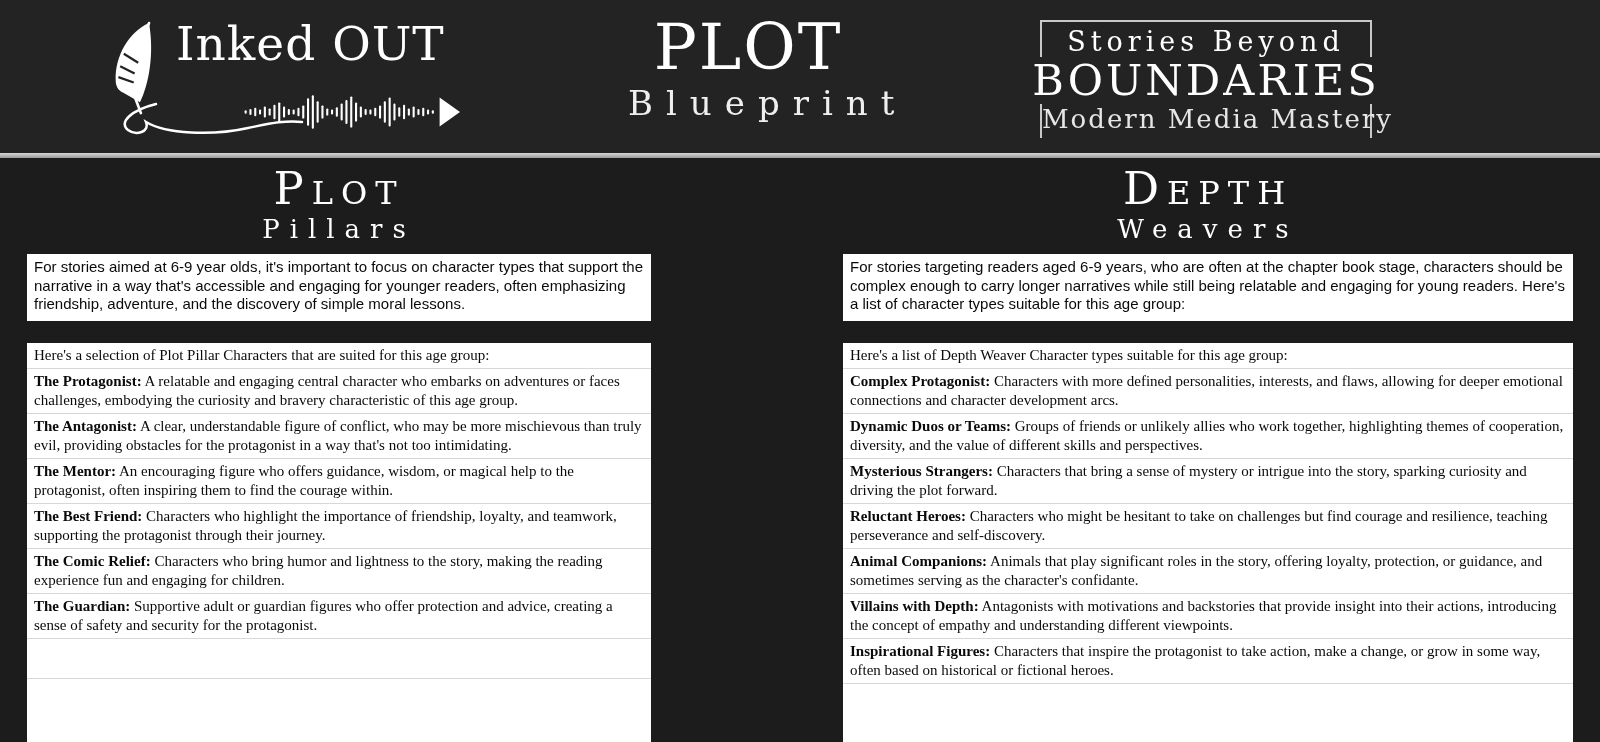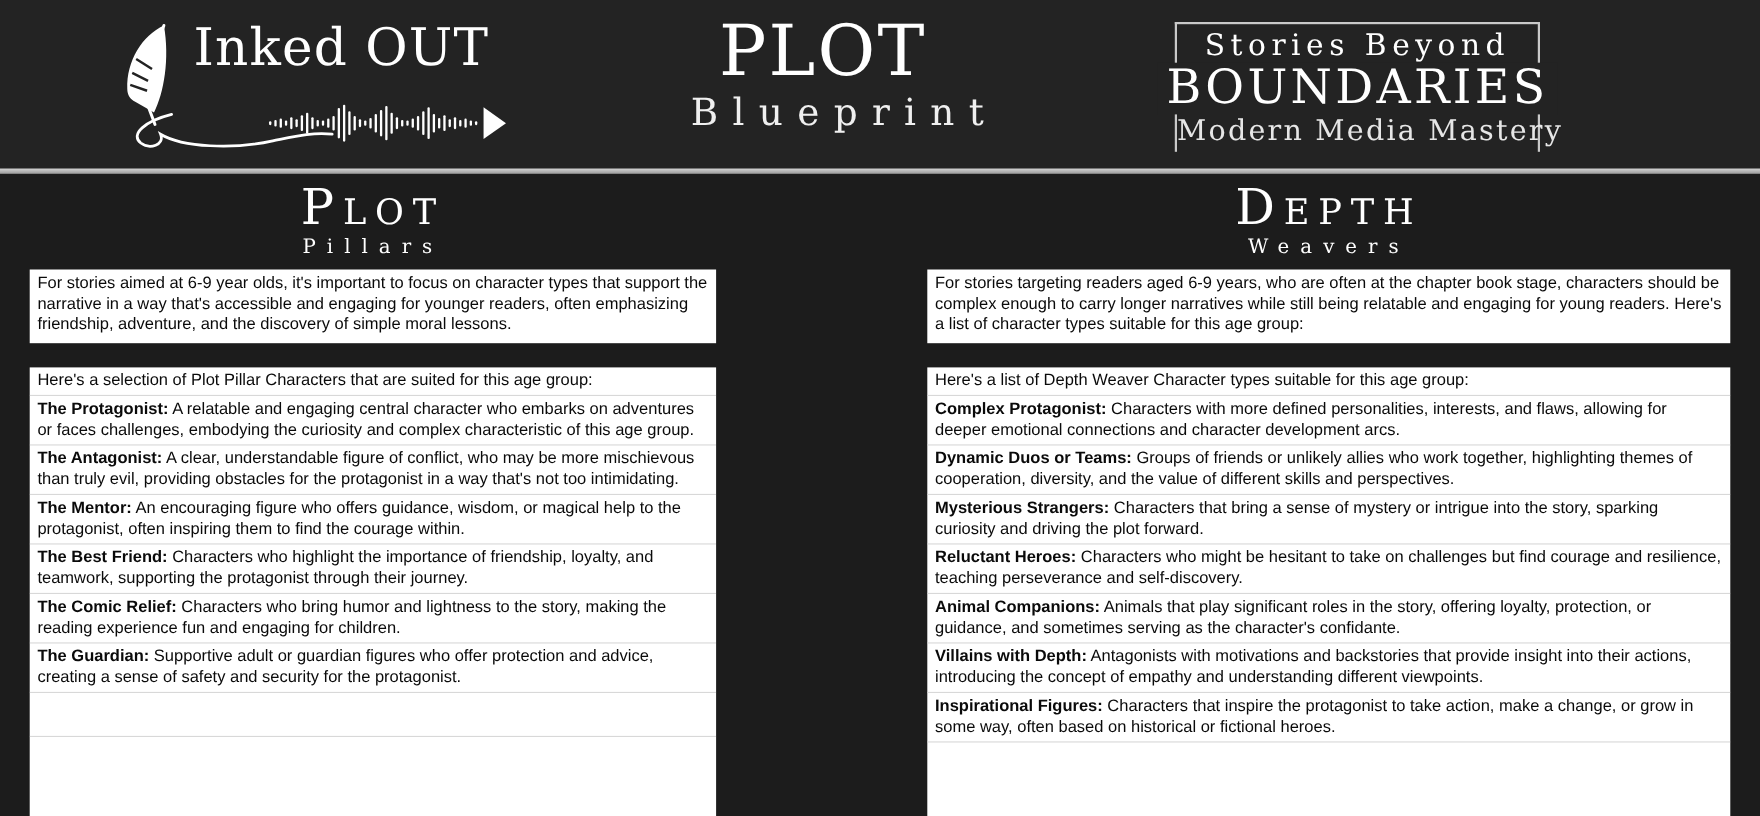--- a/index.html
+++ b/index.html
@@ -24,21 +24,21 @@
   .flourish { position:absolute; left:14px; top:76px; }
   .waveform { position:absolute; left:144px; top:78px; }
 
   
   .logo-plot { left:628px; top:14px; width:240px; text-align:center; font-family:"DejaVu Serif", serif; }
   .plot-main { font-size:64px; line-height:1.05; letter-spacing:2px; }
   .plot-sub { font-size:34px; letter-spacing:13px; color:#efefef; margin-top:2px; white-space:nowrap; }
 
   
   .logo-boundaries {
-    left:1068px; top:20px; width:332px; text-align:center;
+    left:1040px; top:20px; width:332px; text-align:center;
     font-family:"DejaVu Serif", serif;
     border-top:2px solid #c9c9c9; border-left:2px solid #c9c9c9; border-right:2px solid #c9c9c9;
     padding:4px 0 2px;
   }
   .sb-line1 { font-size:27px; letter-spacing:5px; white-space:nowrap; }
   .sb-line2 {
     position:relative; font-size:43px; letter-spacing:3px; line-height:1.1;
     margin:0 -18px; background:#232323; white-space:nowrap;
   }
   .sb-line3 { font-size:26px; letter-spacing:2px; color:#e6e6e6; white-space:nowrap; padding-bottom:2px; }
@@ -60,26 +60,26 @@
   .columns { flex:1; min-height:0; display:flex; margin:6px 27px 0; gap:192px; }
   .col { display:flex; flex-direction:column; min-height:0; }
   .col-left  { width:624px; flex:0 0 624px; }
   .col-right { width:730px; flex:0 0 730px;align-items:center; }
 
   .col-heading { text-align:center; color:#fff; margin:2px 0 10px; }
   .h-main {
     font-family:"DejaVu Serif", serif; font-variant:small-caps;
     font-size:45px; line-height:1; letter-spacing:8px;
   }
-  .h-sub { font-family:"DejaVu Serif", serif; font-size:18px; letter-spacing:10px; margin-top:3px; }
+  .h-sub { font-family:"DejaVu Serif", serif; font-size:26px; letter-spacing:10px; margin-top:3px; }
 
   .card { background:#fff; color:#0a0a0a; font-size:15px; line-height:18.5px; }
   .card-intro { padding:4px 7px 7px; margin-bottom:22px; min-height:59px; }
   .card-list { flex:1; min-height:0; display:flex; flex-direction:column; overflow:hidden; }
-  .row { padding:3px 7px 4px; border-bottom:1.5px solid #d8d8d8; }
+  .row { padding:3px 7px 4px; border-bottom:1.5px solid #d8d8d8;font-family:Liberation Serif, serif; }
   .row b { font-weight:700; }
   .filler-row { flex:0 0 40px; }
 </style>
 </head>
 <body>
 
 <div class="page">
 
   <header class="topbar">
 
@@ -160,21 +160,21 @@
     <div class="columns">
 
       <section class="col col-left">
         <div class="col-heading">
           <div class="h-main">Plot</div>
           <div class="h-sub">Pillars</div>
         </div>
         <div class="card card-intro">For stories aimed at 6-9 year olds, it's important to focus on character types that support the narrative in a way that's accessible and engaging for younger readers, often emphasizing friendship, adventure, and the discovery of simple moral lessons.</div>
         <div class="card card-list">
           <div class="row">Here's a selection of Plot Pillar Characters that are suited for this age group:</div>
-          <div class="row"><b>The Protagonist:</b> <span>A relatable and engaging central character who embarks on adventures or faces challenges, embodying the curiosity and complex characteristic of this age group.</span></div>
+          <div class="row"><b>The Protagonist:</b> <span>A relatable and engaging central character who embarks on adventures or faces challenges, embodying the curiosity and bravery characteristic of this age group.</span></div>
           <div class="row"><b>The Antagonist:</b> <span>A clear, understandable figure of conflict, who may be more mischievous than truly evil, providing obstacles for the protagonist in a way that's not too intimidating.</span></div>
           <div class="row"><b>The Mentor:</b> <span>An encouraging figure who offers guidance, wisdom, or magical help to the protagonist, often inspiring them to find the courage within.</span></div>
           <div class="row"><b>The Best Friend:</b> <span>Characters who highlight the importance of friendship, loyalty, and teamwork, supporting the protagonist through their journey.</span></div>
           <div class="row"><b>The Comic Relief:</b> <span>Characters who bring humor and lightness to the story, making the reading experience fun and engaging for children.</span></div>
           <div class="row"><b>The Guardian:</b> <span>Supportive adult or guardian figures who offer protection and advice, creating a sense of safety and security for the protagonist.</span></div>
           <div class="row filler-row"></div>
         </div>
       </section>
 
       <section class="col col-right">

